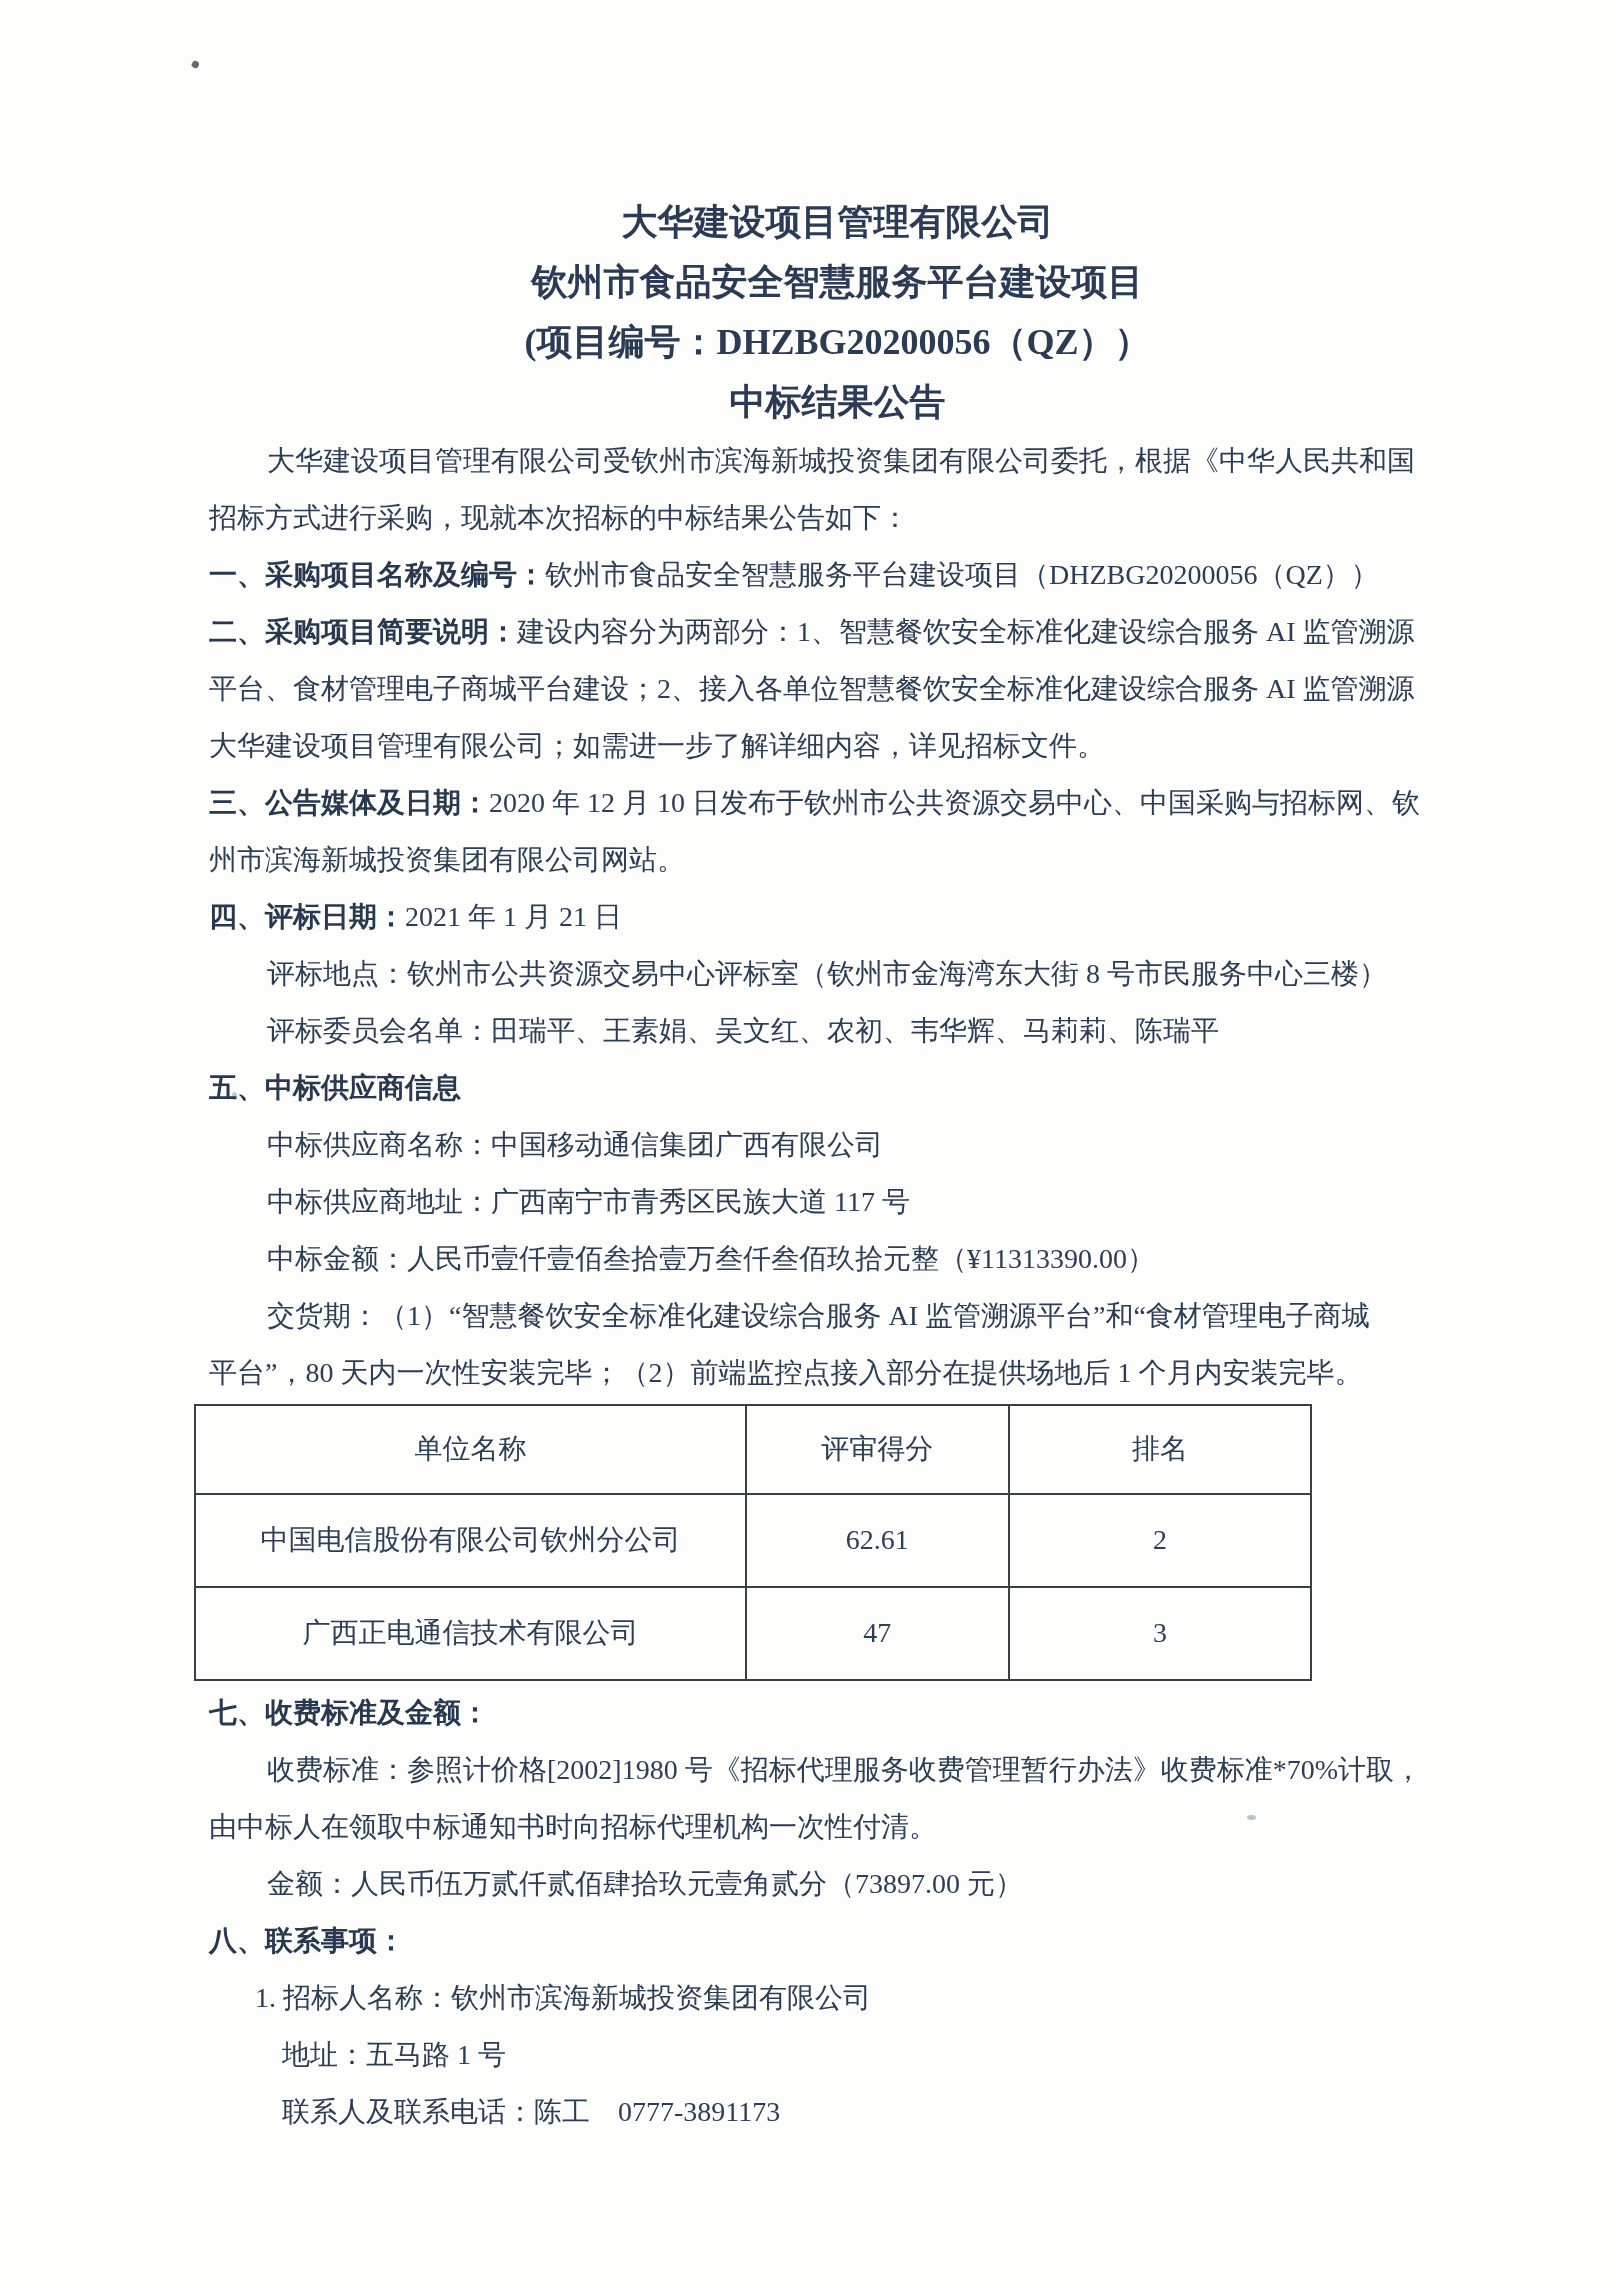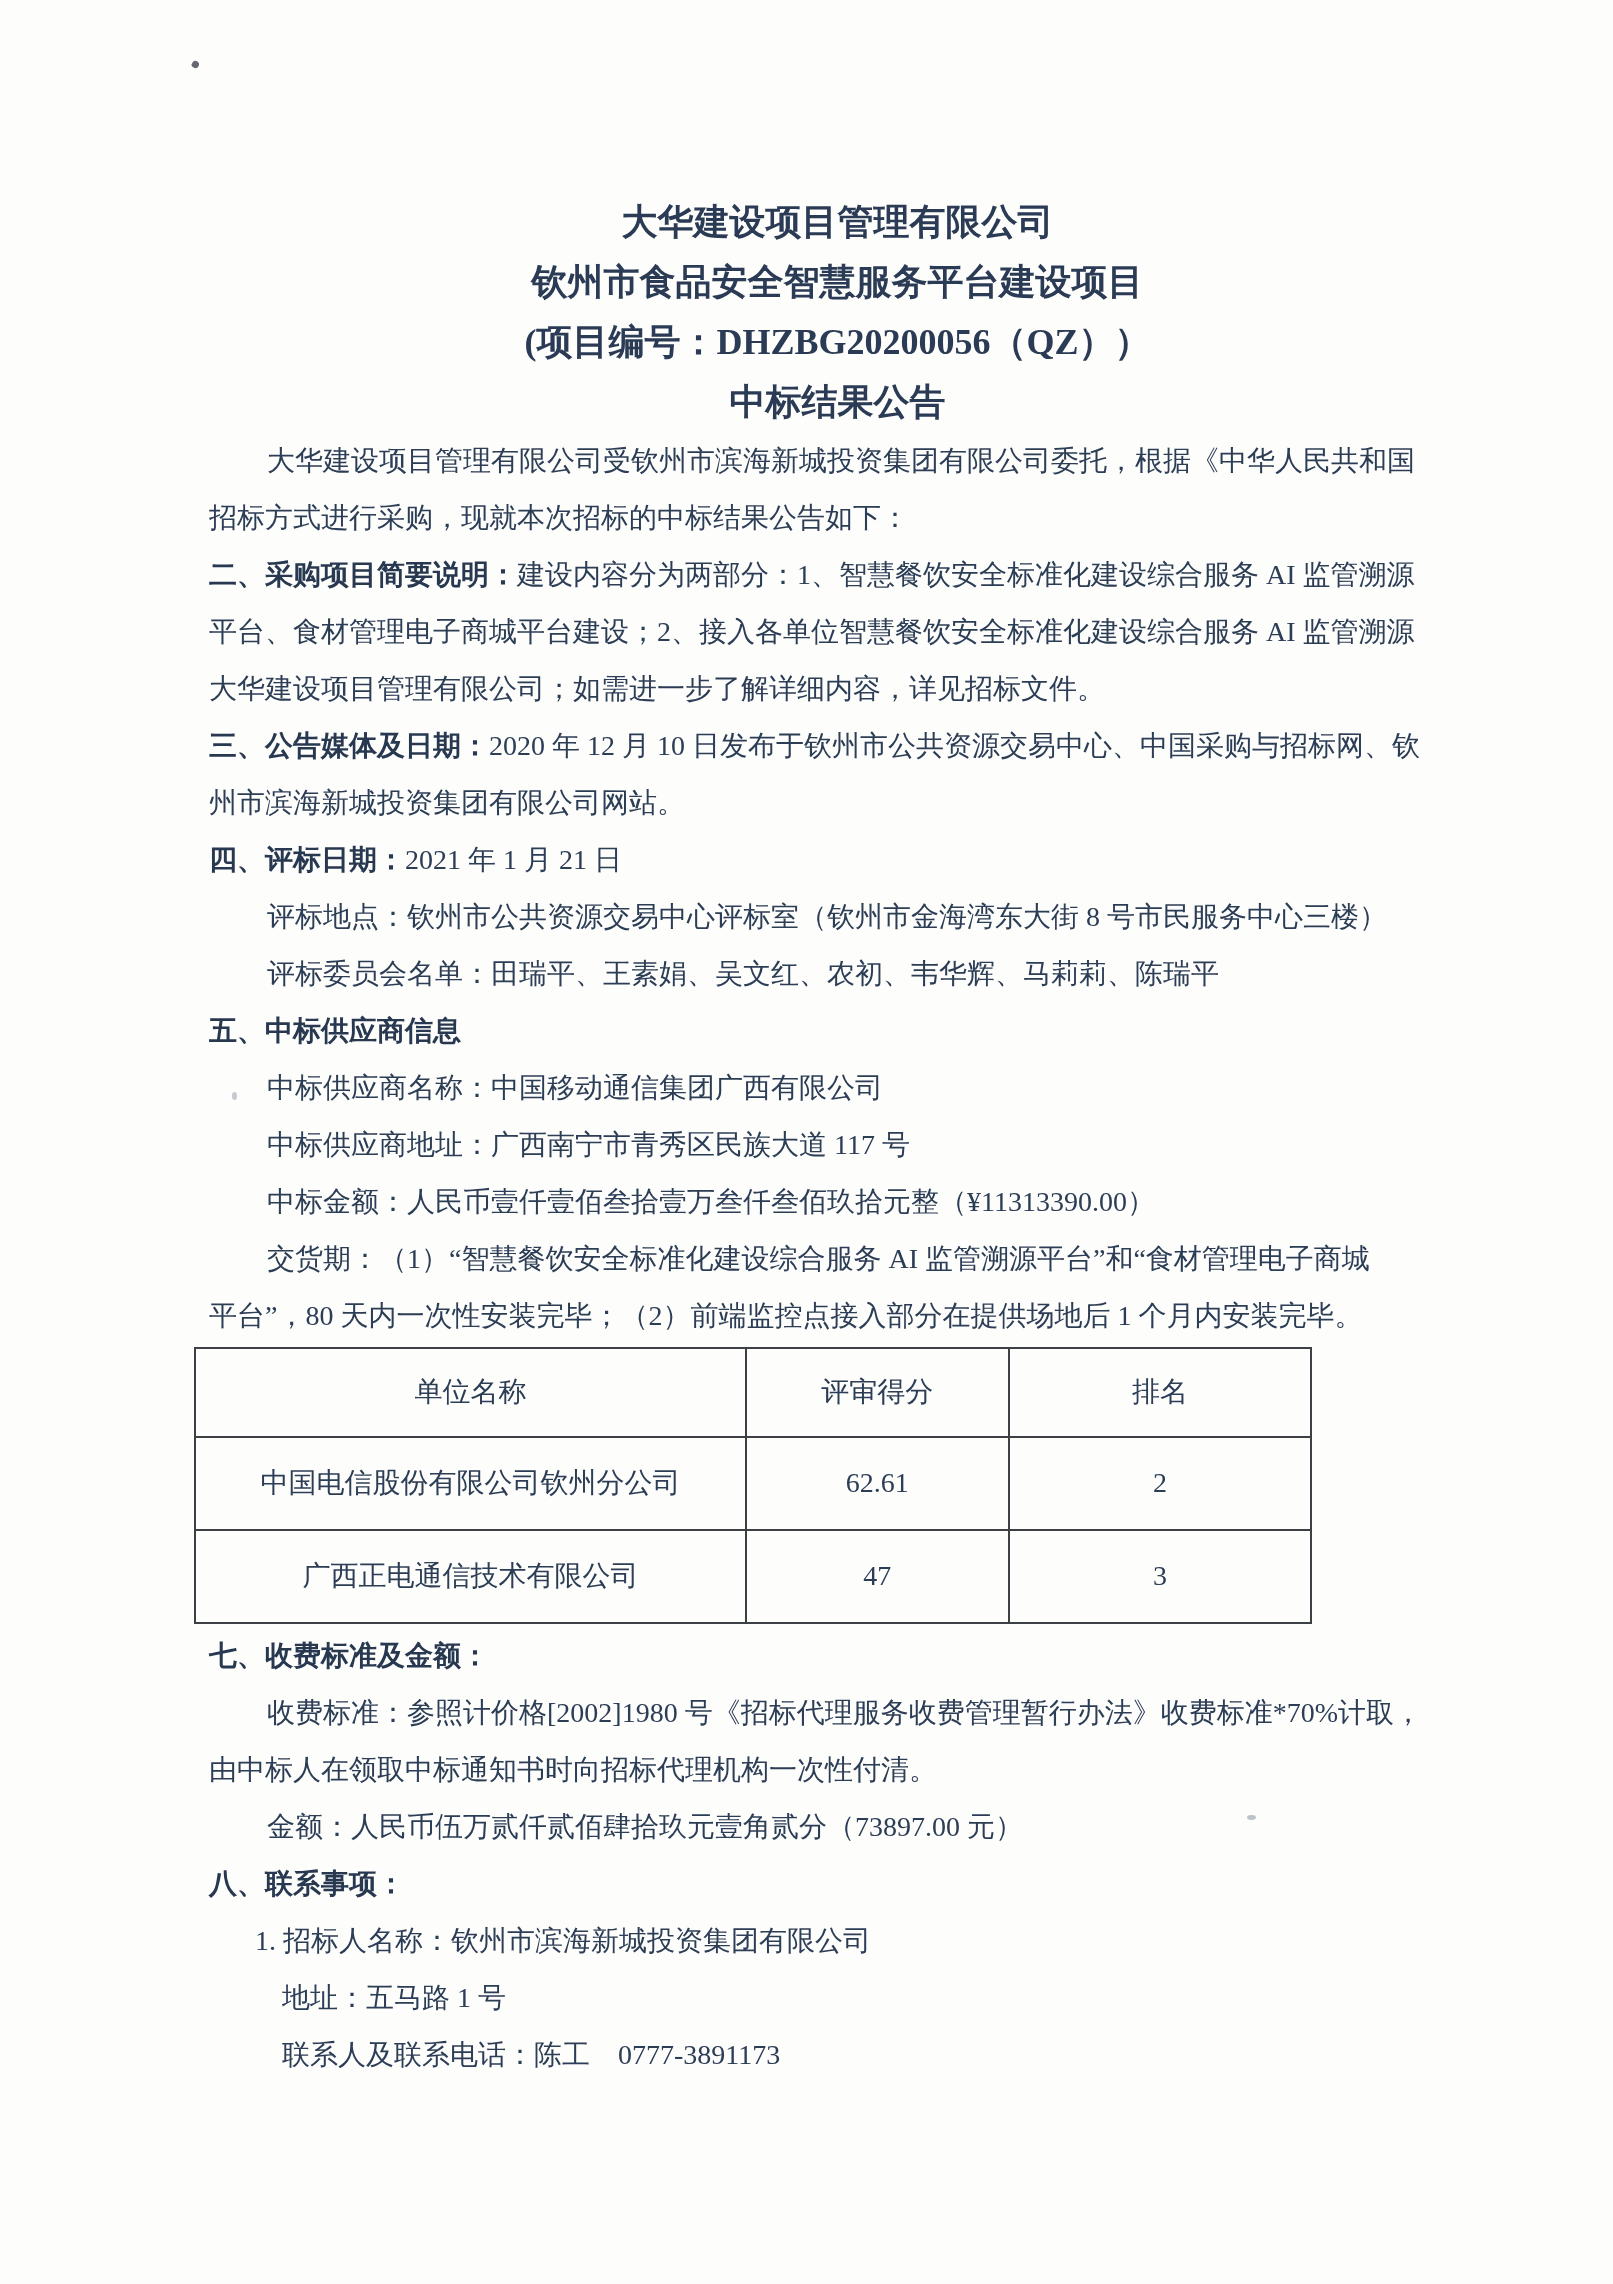--- a/index.html
+++ b/index.html
@@ -68,20 +68,21 @@
   <div class="content">
 
     <p class="title-line">大华建设项目管理有限公司</p>
     <p class="title-line">钦州市食品安全智慧服务平台建设项目</p>
     <p class="title-line">(项目编号：DHZBG20200056（QZ））</p>
     <p class="title-line">中标结果公告</p>
 
     <p class="line ind2"><span>大华建设项目管理有限公司受钦州市滨海新城投资集团有限公司委托，根据《中华人民共和国</span></p>
     <p class="line"><span>招标方式进行采购，现就本次招标的中标结果公告如下：</span></p>
 
+    <p class="line"><b class="lead">一、采购项目名称及编号：</b><span>钦州市食品安全智慧服务平台建设项目（DHZBG20200056（QZ））</span></p>
 
     <p class="line"><b class="lead">二、采购项目简要说明：</b><span>建设内容分为两部分：1、智慧餐饮安全标准化建设综合服务 AI 监管溯源</span></p>
     <p class="line"><span>平台、食材管理电子商城平台建设；2、接入各单位智慧餐饮安全标准化建设综合服务 AI 监管溯源</span></p>
     <p class="line"><span>大华建设项目管理有限公司；如需进一步了解详细内容，详见招标文件。</span></p>
 
     <p class="line"><b class="lead">三、公告媒体及日期：</b><span>2020 年 12 月 10 日发布于钦州市公共资源交易中心、中国采购与招标网、钦</span></p>
     <p class="line"><span>州市滨海新城投资集团有限公司网站。</span></p>
 
     <p class="line"><b class="lead">四、评标日期：</b><span>2021 年 1 月 21 日</span></p>
     <p class="line ind2"><span>评标地点：钦州市公共资源交易中心评标室（钦州市金海湾东大街 8 号市民服务中心三楼）</span></p>

